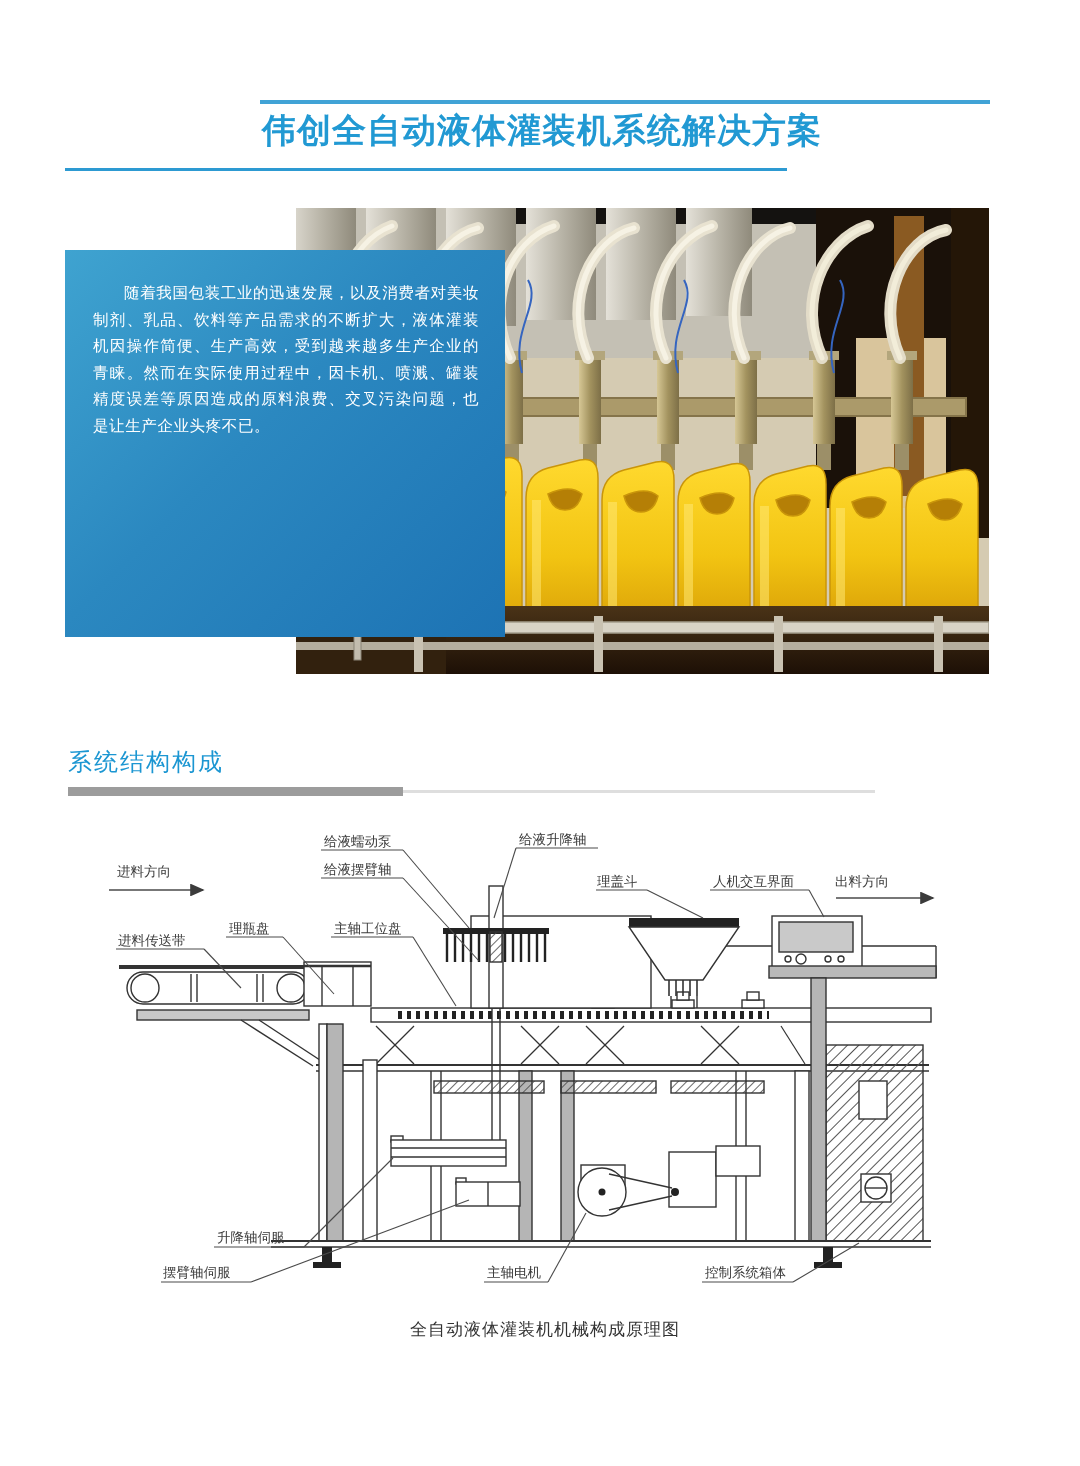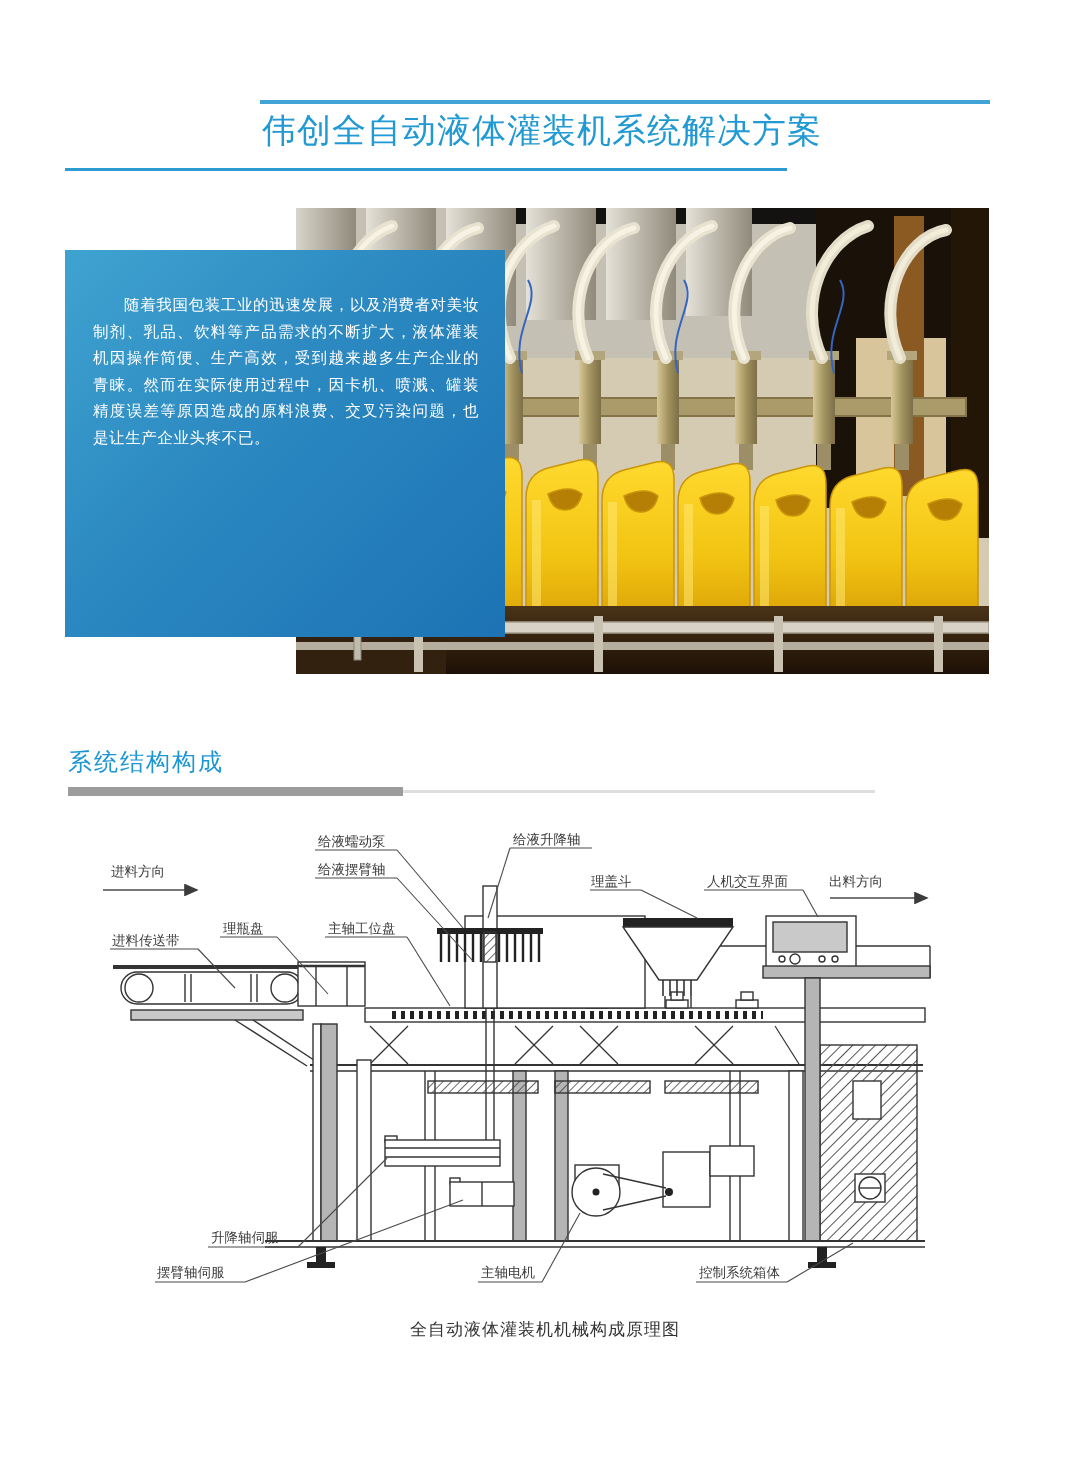--- a/index.html
+++ b/index.html
@@ -1,37 +1,37 @@
 <!DOCTYPE html>
 <html><head>
 <meta charset="utf-8">
 <style>
   html,body{margin:0;padding:0;background:#ffffff;}
   #page{position:relative;width:1080px;height:1466px;background:#ffffff;overflow:hidden;
         font-family:"Liberation Sans","DejaVu Sans",sans-serif;}
   .abs{position:absolute;}
   
   #top-rule{left:260px;top:100px;width:730px;height:4px;background:#41a3d6;}
-  #page-title{left:262px;top:108px;width:740px;font-size:34px;font-weight:normal;color:#2199d3;
+  #page-title{left:262px;top:108px;width:740px;font-size:34px;font-weight:bold;color:#2199d3;
               letter-spacing:1px;white-space:nowrap;}
   #title-rule{left:65px;top:168px;width:722px;height:3px;background:#2d9ad2;}
   
   #photo{left:296px;top:208px;width:693px;height:466px;}
   
   #intro-box{left:65px;top:250px;width:440px;height:387px;
              background:linear-gradient(135deg,#3fa3d0 0%,#2b88c0 45%,#1d73b4 100%);
-             box-sizing:border-box;padding:42px 26px 0 28px;}
+             box-sizing:border-box;padding:30px 26px 0 28px;}
   #intro-box p{margin:0;color:#ffffff;font-size:15.5px;line-height:26.6px;text-align:justify;
                text-indent:2em;letter-spacing:0.6px;}
   
   #section-title{left:68px;top:746px;font-size:24px;font-weight:normal;color:#1b96d2;letter-spacing:2px;}
   #section-bar-dark{left:68px;top:787px;width:335px;height:9px;background:#9c9c9c;}
   #section-bar-light{left:403px;top:790px;width:472px;height:3px;background:#dedede;}
   
-  #diagram{left:85px;top:828px;width:920px;height:475px;}
+  #diagram{left:91px;top:828px;width:920px;height:475px;}
   .dlabel{font-size:13.5px;fill:#3b3b3b;font-family:"Liberation Serif","DejaVu Serif",serif;}
   #caption-row{left:85px;top:1318px;width:920px;text-align:center;}
   #caption{font-size:17px;color:#333333;letter-spacing:1px;}
 </style>
 </head>
 <body>
 
 <div id="page">
 
   <div class="abs" id="top-rule"></div>

